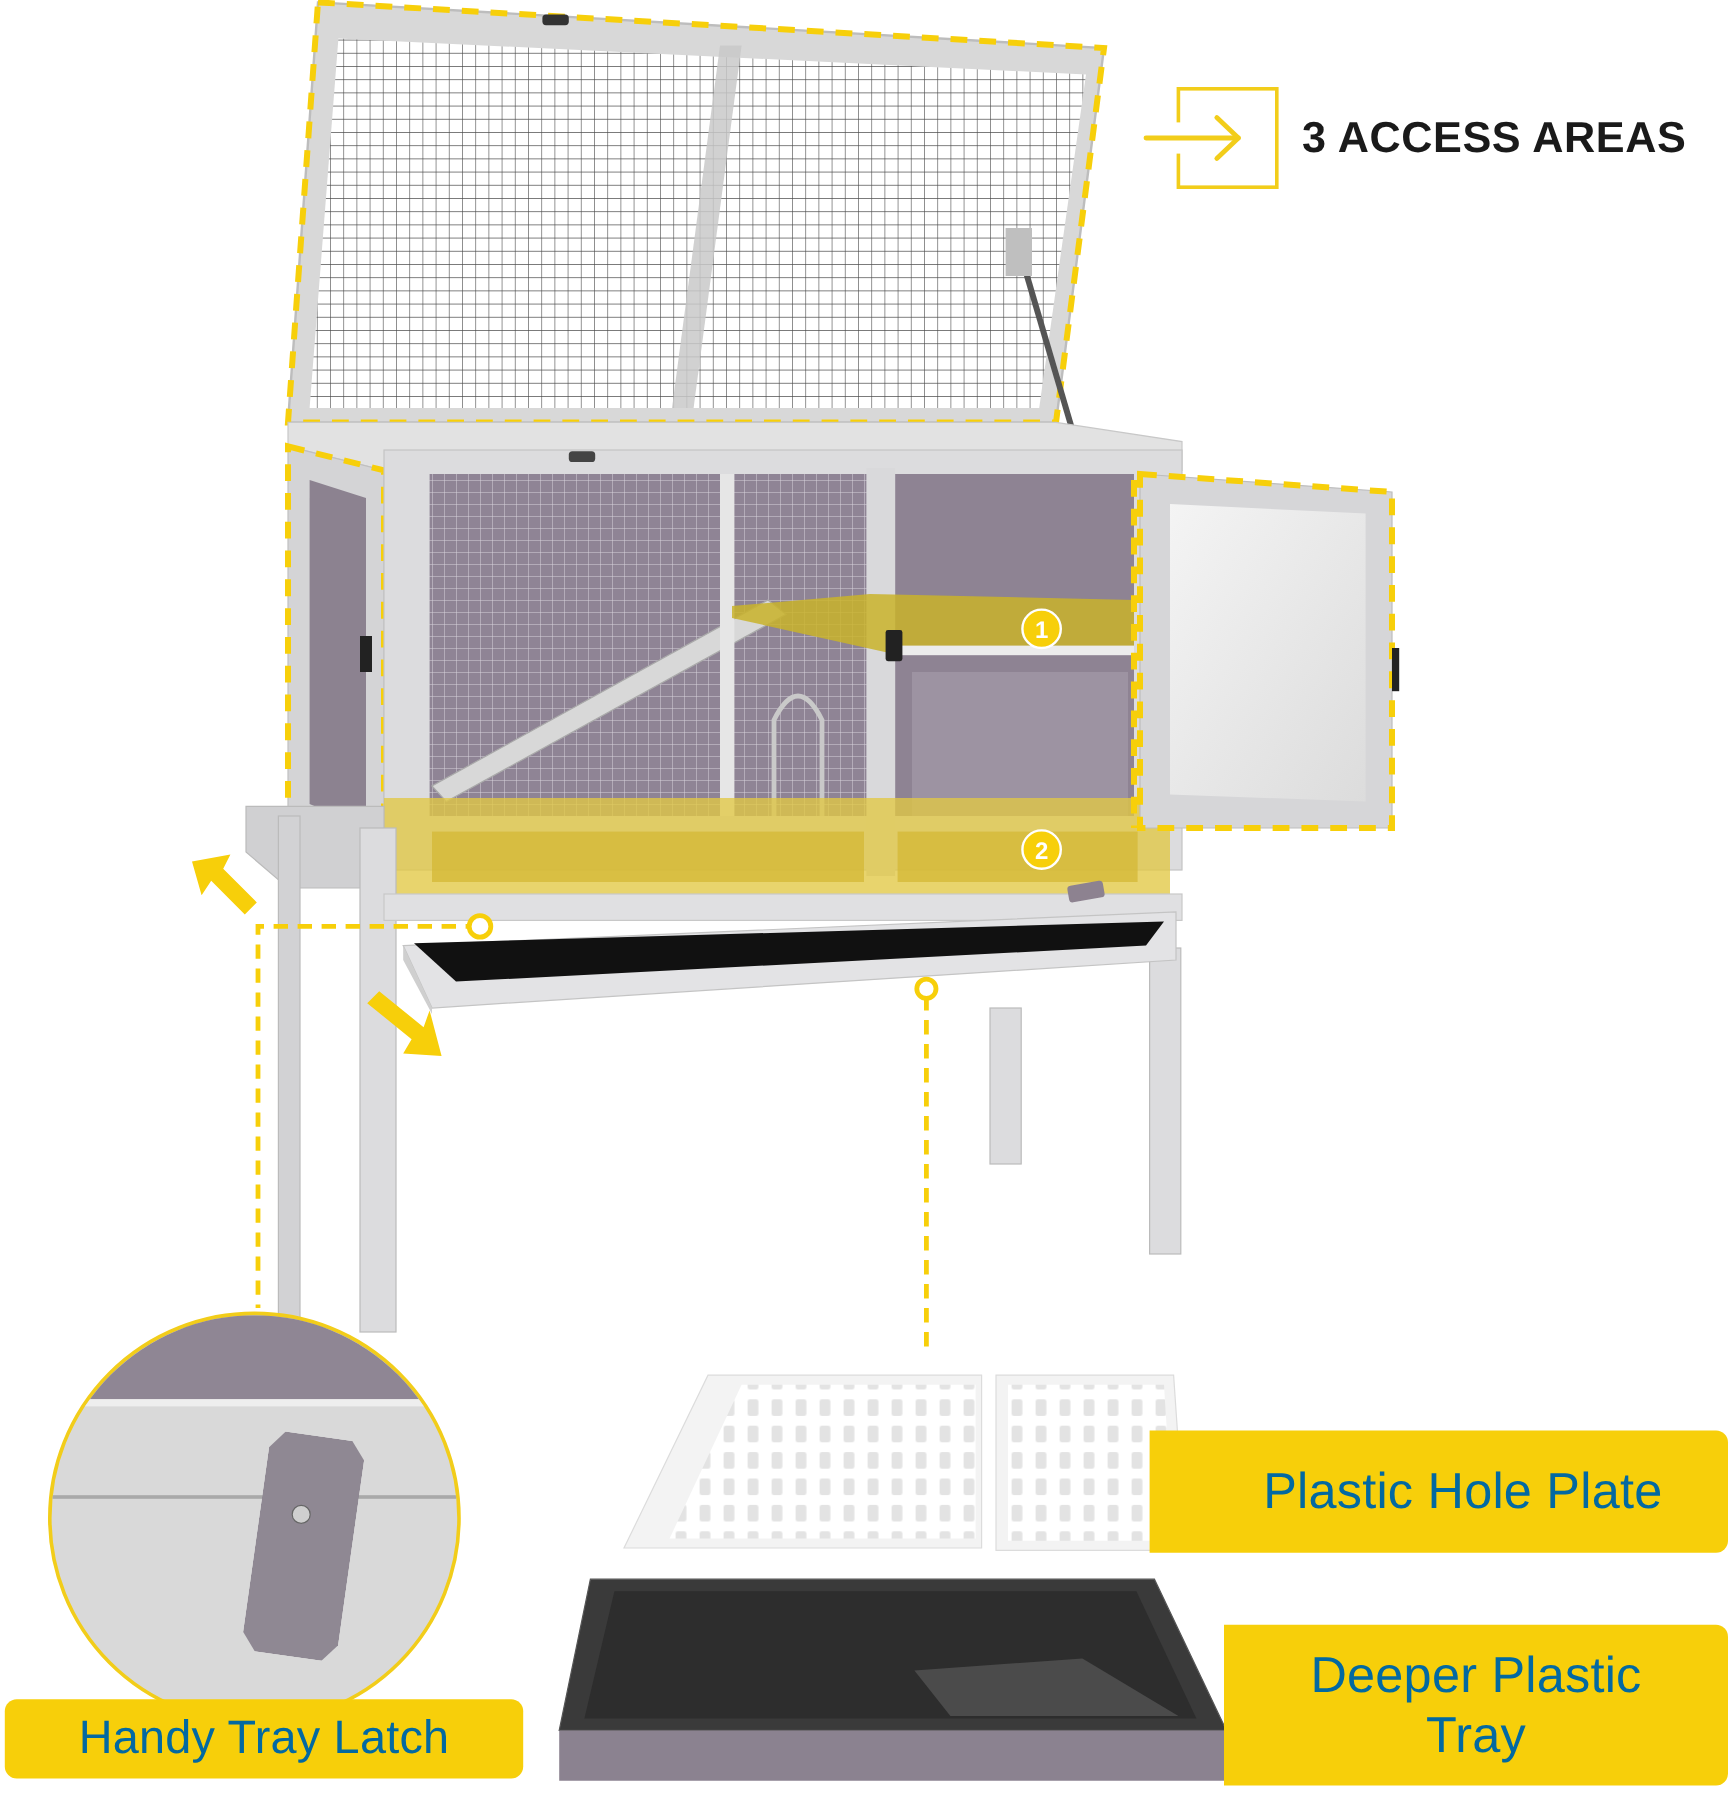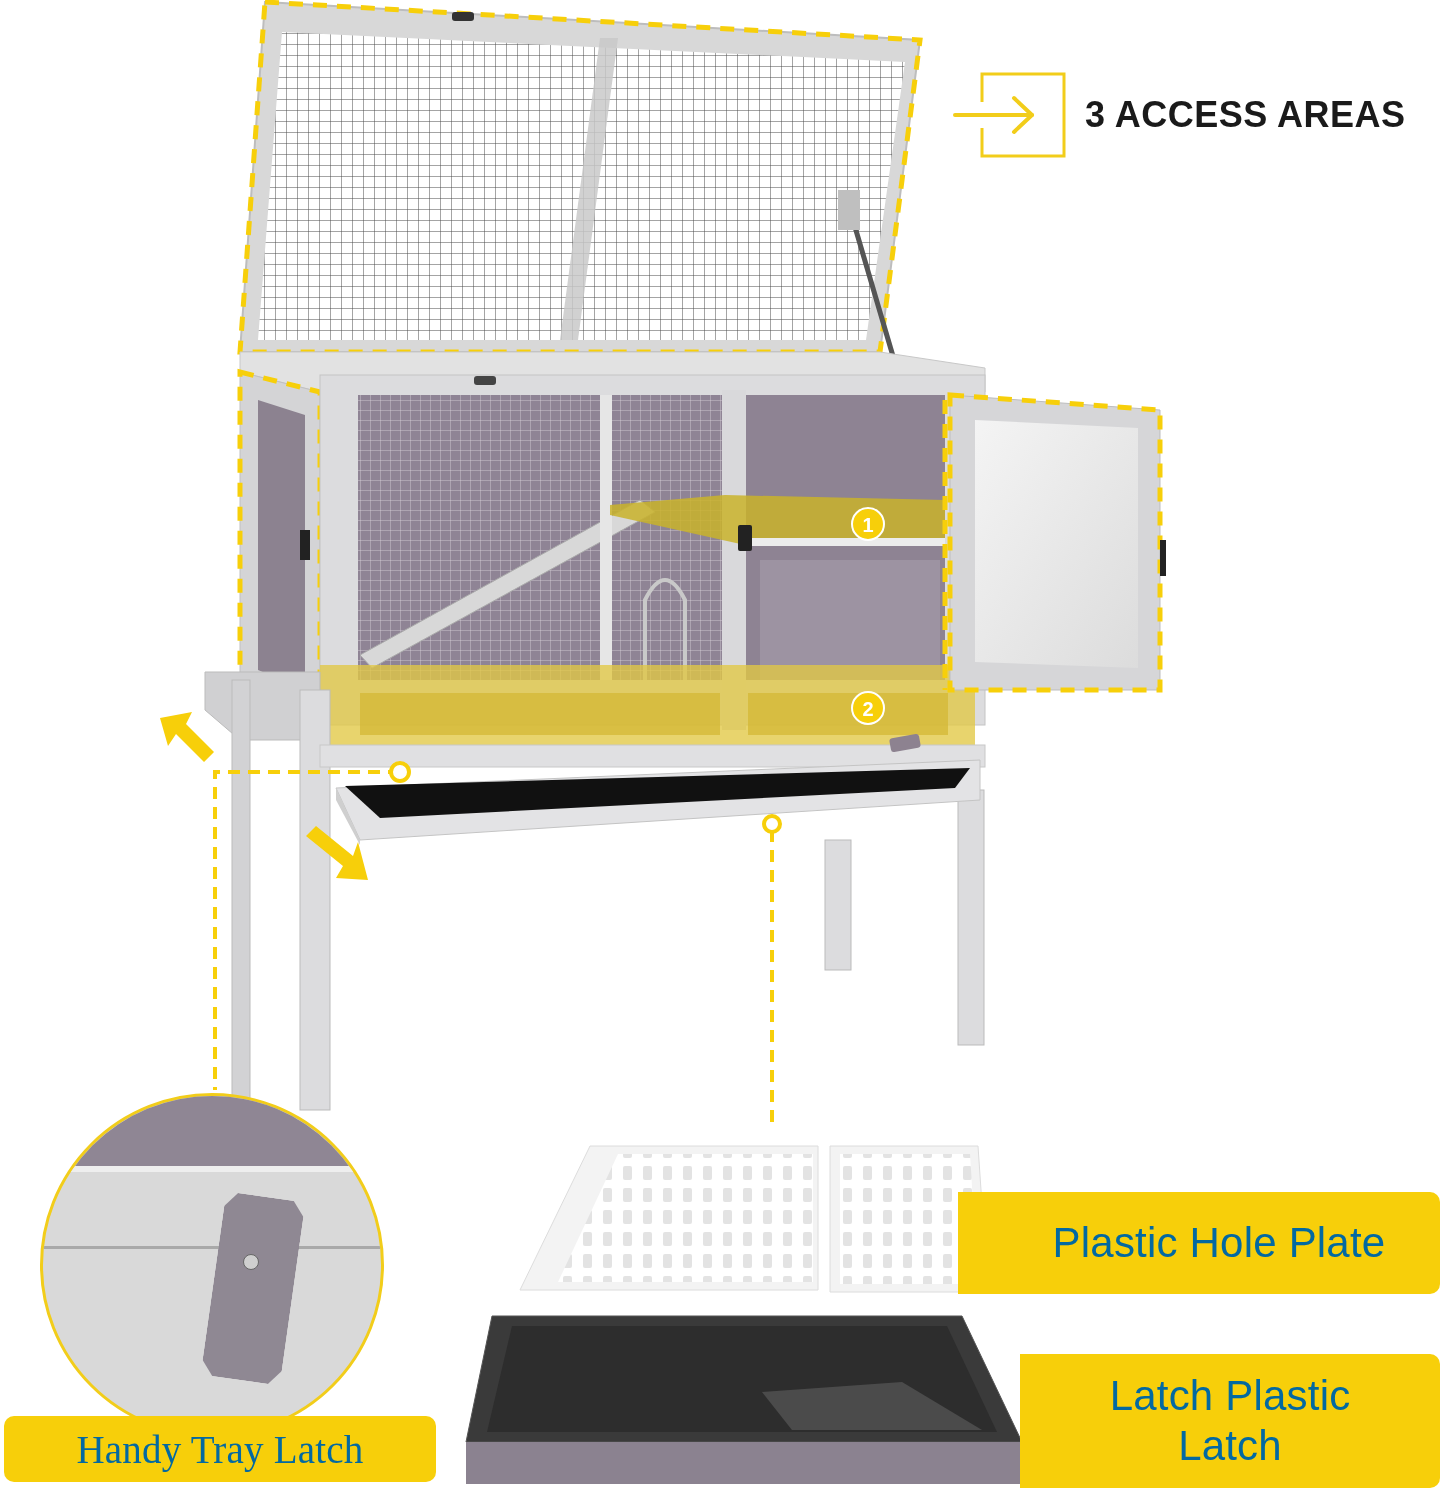--- a/index.html
+++ b/index.html
@@ -138,21 +138,21 @@
 </svg>
 
 <div class="abs" style="left:40px; top:1093px; width:338px; height:338px; border-radius:50%; border:3px solid #f2cd1a; overflow:hidden; background:#d9d9d9;">
   <div class="abs" style="left:0; top:0; width:100%; height:70px; background:#8f8694;"></div>
   <div class="abs" style="left:0; top:70px; width:100%; height:6px; background:#eeeeee;"></div>
   <div class="abs" style="left:0; top:150px; width:100%; height:3px; background:#a9a9a9;"></div>
   <div class="abs" style="left:170px; top:100px; width:80px; height:185px; background:#8f8893; transform:rotate(8deg); clip-path:polygon(15% 0,85% 0,100% 8%,100% 92%,85% 100%,15% 100%,0 92%,0 8%); border-radius:4px;"></div>
   <div class="abs" style="left:200px; top:158px; width:14px; height:14px; border-radius:50%; background:#cfcfcf; border:1px solid #666;"></div>
 </div>
 
-<div class="label-box" style="left:4px; top:1416px; width:432px; height:66px; font-size:39px;font-family:Liberation Serif, serif;">
+<div class="label-box" style="left:4px; top:1416px; width:432px; height:66px; font-size:39px;">
   <span>Handy Tray Latch</span>
 </div>
 
 <svg class="abs" style="left:518px; top:1140px;" width="470" height="160" viewBox="0 0 470 160">
   <defs>
     <pattern id="holes" width="20" height="22" patternUnits="userSpaceOnUse">
       <rect width="20" height="22" fill="#ffffff"></rect>
       <rect x="5" y="4" width="9" height="14" rx="2" fill="#e3e3e3"></rect>
     </pattern>
   </defs>
@@ -167,15 +167,15 @@
 </div>
 
 <svg class="abs" style="left:462px; top:1312px;" width="560" height="184" viewBox="0 0 560 184">
   <polygon points="30,4 500,4 560,130 4,130" fill="#3a3a3a" stroke="#555"></polygon>
   <polygon points="50,14 485,14 535,120 25,120" fill="#2d2d2d"></polygon>
   <polygon points="300,80 440,70 520,118 330,118" fill="#585858" opacity="0.7"></polygon>
   <polygon points="4,130 560,130 560,172 4,172" fill="#8b8290"></polygon>
 </svg>
 
 <div class="label-box" style="left:1020px; top:1354px; width:420px; height:134px; font-size:42px; flex-direction:column; line-height:1.2; border-radius:0 10px 10px 0;">
-  <span>Latch Plastic</span>
-  <span>Latch</span>
+  <span>Deeper Plastic</span>
+  <span>Tray</span>
 </div>
 
 </body></html>

